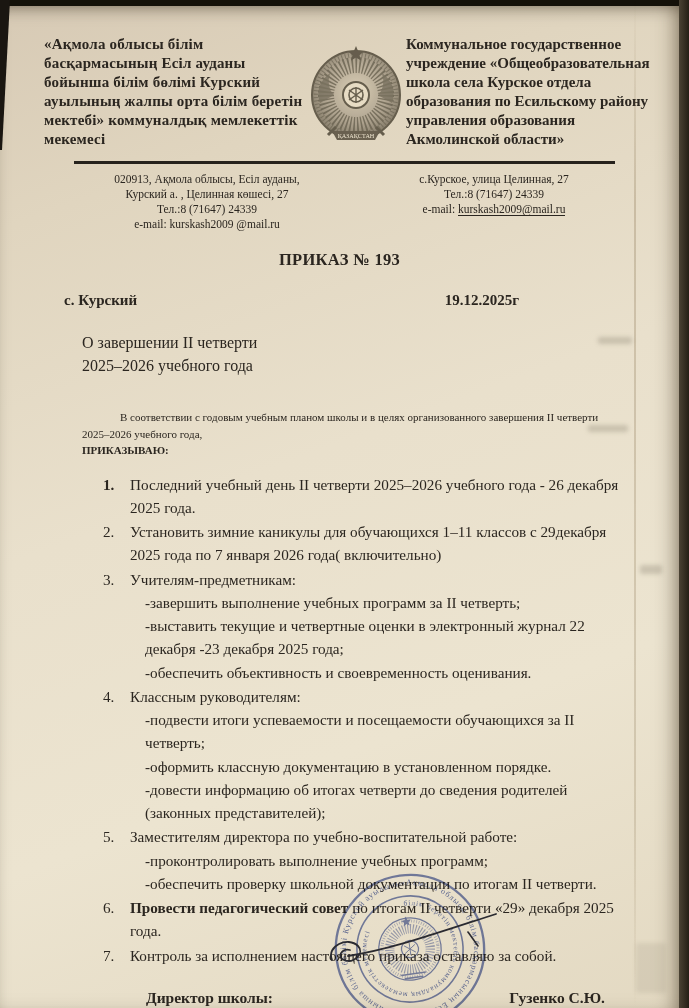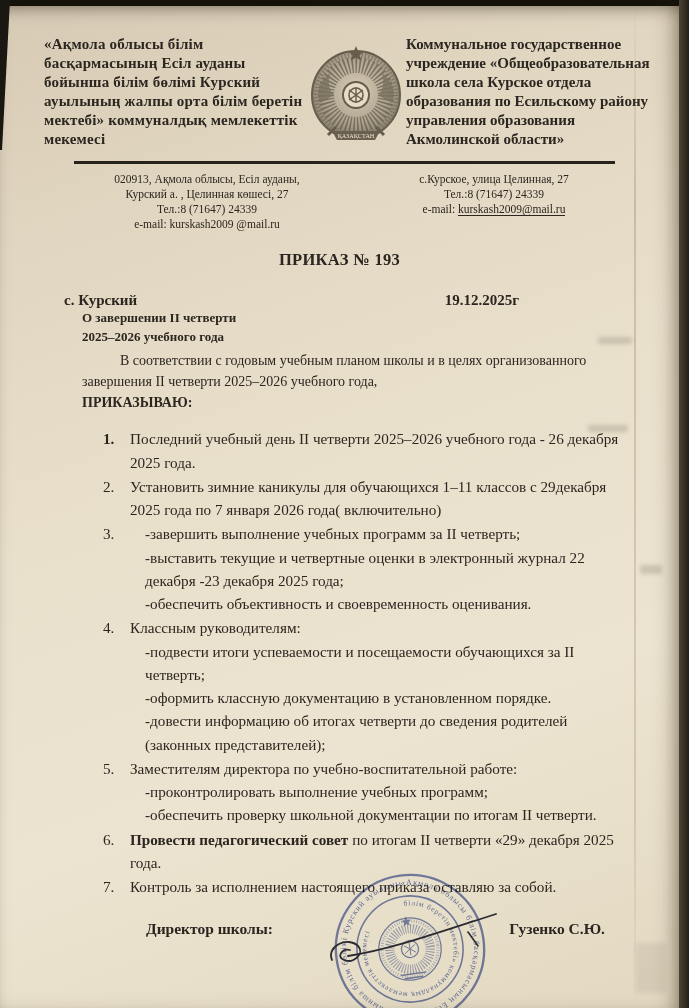--- a/index.html
+++ b/index.html
@@ -25,22 +25,22 @@
   .hdr-emblem{flex:1;display:flex;justify-content:center;align-items:flex-start;padding-top:8px;}
   .hdr-right{flex:0 0 254px;font-weight:bold;font-size:15px;line-height:1.27;}
   .rule{margin:10px 64px 0 74px;border-top:3px solid #26221c;}
   .contacts{display:flex;justify-content:space-between;padding:8px 40px 0 72px;font-size:11.5px;line-height:1.3;}
   .contacts .col{text-align:center;}
   .contacts .col.left{width:270px;}
   .contacts .col.right{width:290px;}
   .u{border-bottom:1px solid #2b2620;text-align:right;}
   .order-title{text-align:center;font-weight:bold;font-size:16.5px;margin-top:18px;letter-spacing:.3px;}
   .place-date{display:flex;justify-content:space-between;padding:0 160px 0 64px;font-weight:bold;font-size:15px;margin-top:22px;}
-  .subject{padding:0 70px 0 82px;font-weight:bold;font-size:13px;line-height:1.45;}
-  .intro{padding:0 66px 0 82px;font-size:14px;line-height:1.5;margin-top:4px;}
+  .subject{padding:0 70px 0 82px;font-weight:normal;font-size:16px;line-height:1.45;margin-top:22px;}
+  .intro{padding:0 66px 0 82px;font-size:11px;line-height:1.5;margin-top:32px;}
   .intro .first{ text-indent:38px;display:block;}
   .resolve{font-weight:bold;text-align:center;}
   .olist{margin-top:14px;padding:0 56px 0 103px;font-size:15.2px;line-height:1.53;}
   .item{display:flex;margin-top:1px;}
   .item .num{flex:0 0 27px;}
   .item .num.b{font-weight:bold;}
   .item .body{flex:1;}
   .sub{margin-left:15px;}
   .b{font-weight:bold;}
   .sig-row{display:flex;margin-top:22px;padding:0 74px 0 146px;font-weight:bold;font-size:15.5px;}
@@ -121,20 +121,21 @@
           <span class="num b">1.</span>
           <div class="body">Последний учебный день II четверти 2025–2026 учебного года - 26 декабря 2025 года.</div>
         </div>
         <div class="item">
           <span class="num">2.</span>
           <div class="body">Установить зимние каникулы для обучающихся 1–11 классов с 29декабря 2025 года по 7 января 2026 года( включительно)</div>
         </div>
         <div class="item">
           <span class="num">3.</span>
           <div class="body">
+            <div>Учителям-предметникам:</div>
             <div class="sub">-завершить выполнение учебных программ за II четверть;</div>
             <div class="sub">-выставить текущие и четвертные оценки в электронный журнал 22 декабря -23 декабря 2025 года;</div>
             <div class="sub">-обеспечить объективность и своевременность оценивания.</div>
           </div>
         </div>
         <div class="item">
           <span class="num">4.</span>
           <div class="body">
             <div>Классным руководителям:</div>
             <div class="sub">-подвести итоги успеваемости и посещаемости обучающихся за II четверть;</div>

